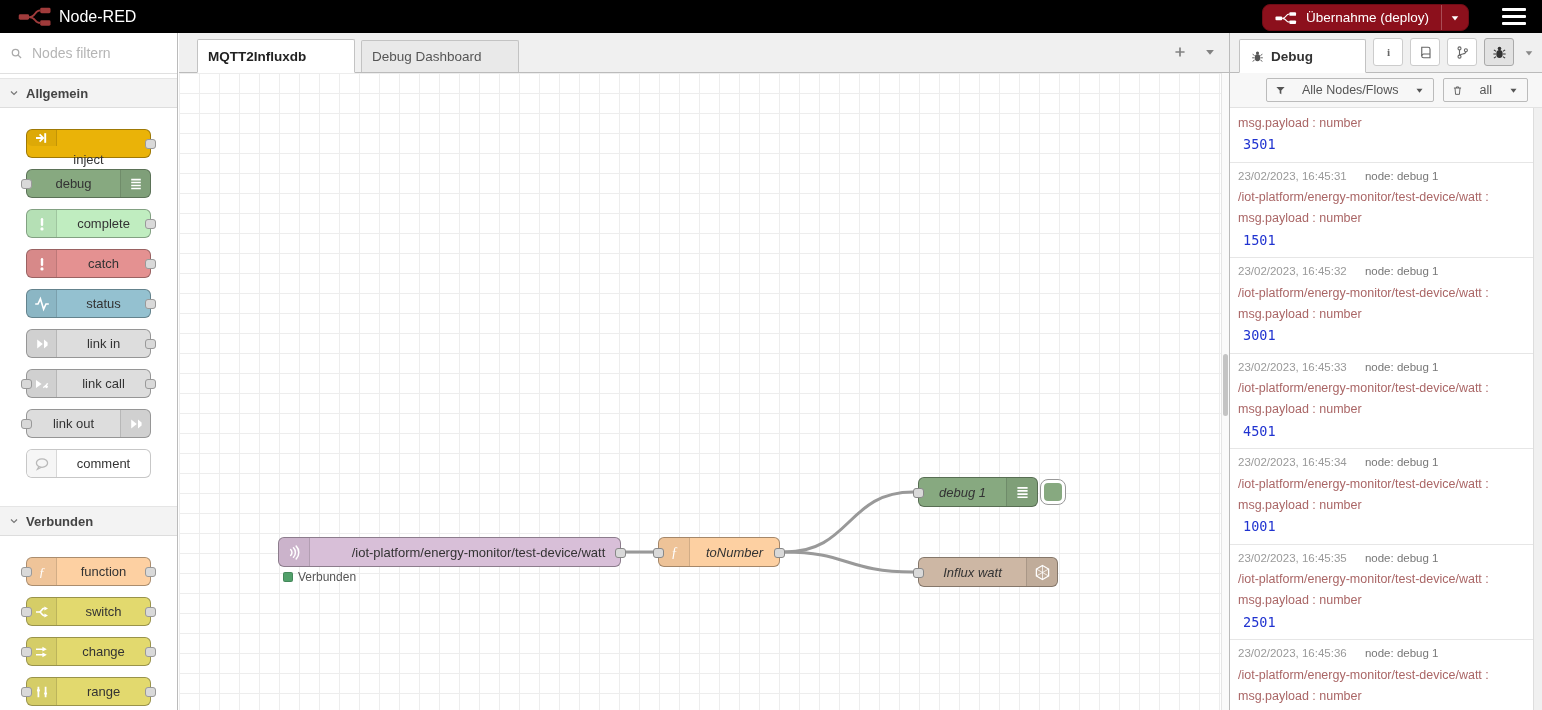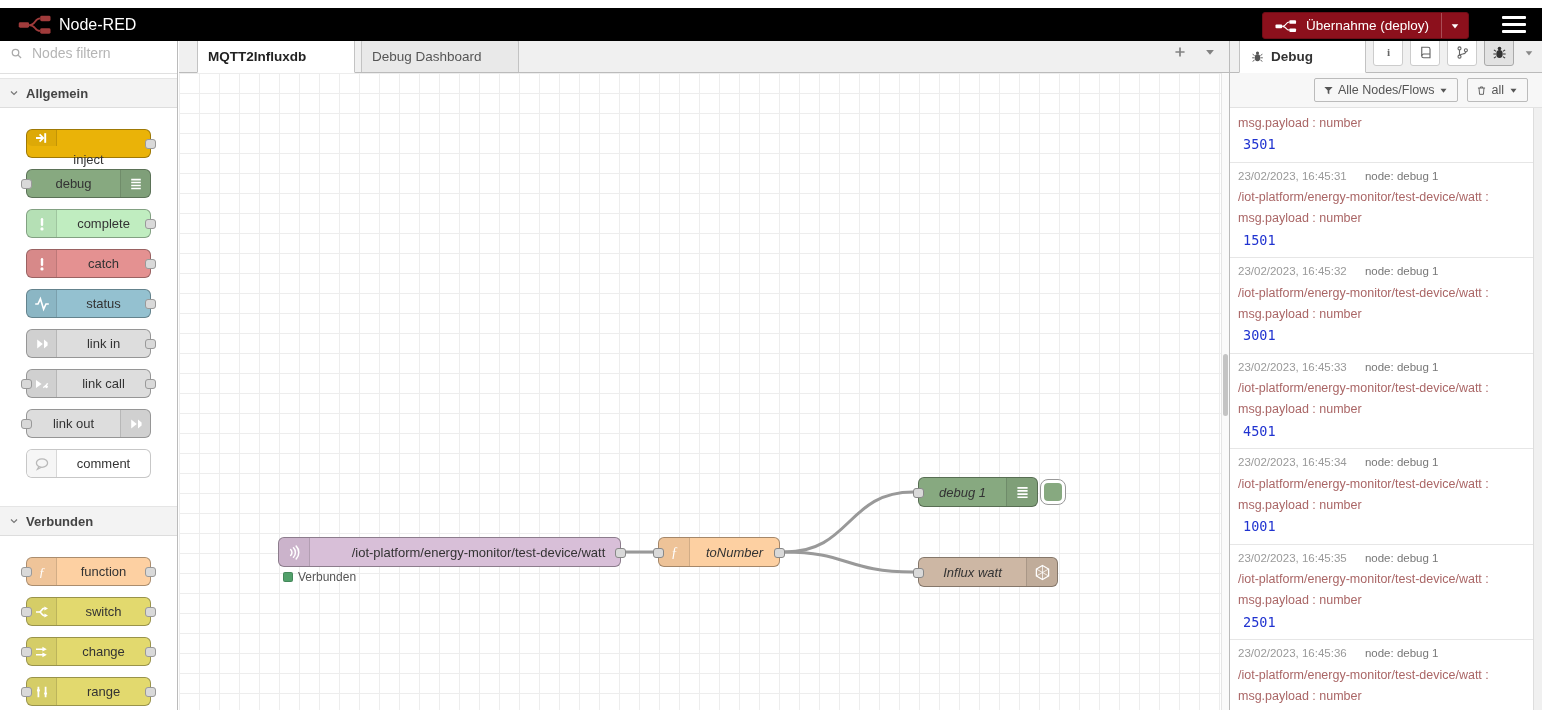--- a/index.html
+++ b/index.html
@@ -1,26 +1,26 @@
 <!DOCTYPE html>
 <html style="--header-bg: #000000; --deploy-red: #8C101C; --logo-red: #a03b3b; --grid-line: #ededed; --wire-gray: #999999; --status-green: #51a06a; --topic-red: #aa6666; --value-blue: #2033d0;"><head>
 <meta charset="utf-8">
 <style>
   html,body{margin:0;padding:0;}
   body{width:1542px;height:710px;position:relative;overflow:hidden;background:#fff;
        font-family:"Liberation Sans",sans-serif;-webkit-font-smoothing:antialiased;}
   svg{display:block}
 
   
-  #header{position:absolute;left:0;top:8px;right:0;height:33px;background:var(--header-bg,#000);
+  #header{position:absolute;left:0;top:0;right:0;height:33px;background:var(--header-bg,#000);
           display:flex;align-items:center;z-index:30;}
   .logo{display:flex;align-items:center;gap:7px;padding-left:18px;}
   .app-title{color:#fff;font-size:16px;}
   #deploy-btn{position:absolute;right:73px;top:4px;height:25px;background:var(--deploy-red,#8C101C);
-          border:1px solid #6e0c16;border-radius:3px;display:flex;align-items:stretch;color:#fff;
+          border:1px solid #6e0c16;border-radius:8px;display:flex;align-items:stretch;color:#fff;
           font-size:13.5px;cursor:pointer;}
   .deploy-main{display:flex;align-items:center;gap:9px;padding:0 12px;}
   .deploy-caret{width:26px;display:flex;align-items:center;justify-content:center;
           border-left:1px solid rgba(255,255,255,.25);color:#fff;}
   .deploy-caret svg,#tab-actions svg{width:12px;height:12px;}
   #hamburger{position:absolute;right:16px;top:8px;width:24px;height:17px;display:flex;
           flex-direction:column;justify-content:space-between;cursor:pointer;}
   #hamburger span{height:3px;background:#fff;border-radius:1px;}
 
   
@@ -111,21 +111,21 @@
   #sidebar-header-btns{position:absolute;right:28px;top:5px;display:flex;}
   .hbtn{width:30px;height:28px;border:1px solid #ccc;border-radius:3px;background:#fff;display:flex;
           align-items:center;justify-content:center;color:#666;margin-left:7px;cursor:pointer;box-sizing:border-box;}
   .hbtn.active{background:#e2e2e2;border-color:#aaa;color:#333;}
   .hbtn svg{width:15px;height:15px;}
   #sidebar-caret{position:absolute;right:7px;top:14px;color:#888;cursor:pointer;}
   #sidebar-caret svg{width:12px;height:12px;}
   #sidebar-toolbar{height:34px;background:#f7f7f7;border-bottom:1px solid #e2e2e2;display:flex;
           align-items:center;justify-content:flex-end;gap:9px;padding-right:14px;}
   .tbtn{height:24px;border:1px solid #bbb;border-radius:2px;background:transparent;display:flex;
-          align-items:center;gap:4px;padding:0 8px;font-size:12.5px;color:#555;cursor:pointer;
+          align-items:center;gap:16px;padding:0 8px;font-size:12.5px;color:#555;cursor:pointer;
           font-family:"Liberation Sans",sans-serif;}
   .tbtn svg{width:11px;height:11px;}
   #messages{position:absolute;top:75px;bottom:0;left:0;right:9px;overflow:hidden;font-size:12.5px;
           line-height:1.15;}
   #msg-scrollbar{position:absolute;top:75px;bottom:0;right:0;width:9px;background:#f0f0f0;
           border-left:1px solid #ddd;box-sizing:border-box;}
   .dbg-msg{padding:7px 8px 9px;border-bottom:1px solid #e6e6e6;cursor:pointer;}
   .dbg-meta{color:#999;font-size:11.5px;margin-bottom:7px;}
   .dbg-meta .dbg-node{margin-left:15px;color:#777;}
   .dbg-topic{color:var(--topic-red,#a66);margin-bottom:7px;}

